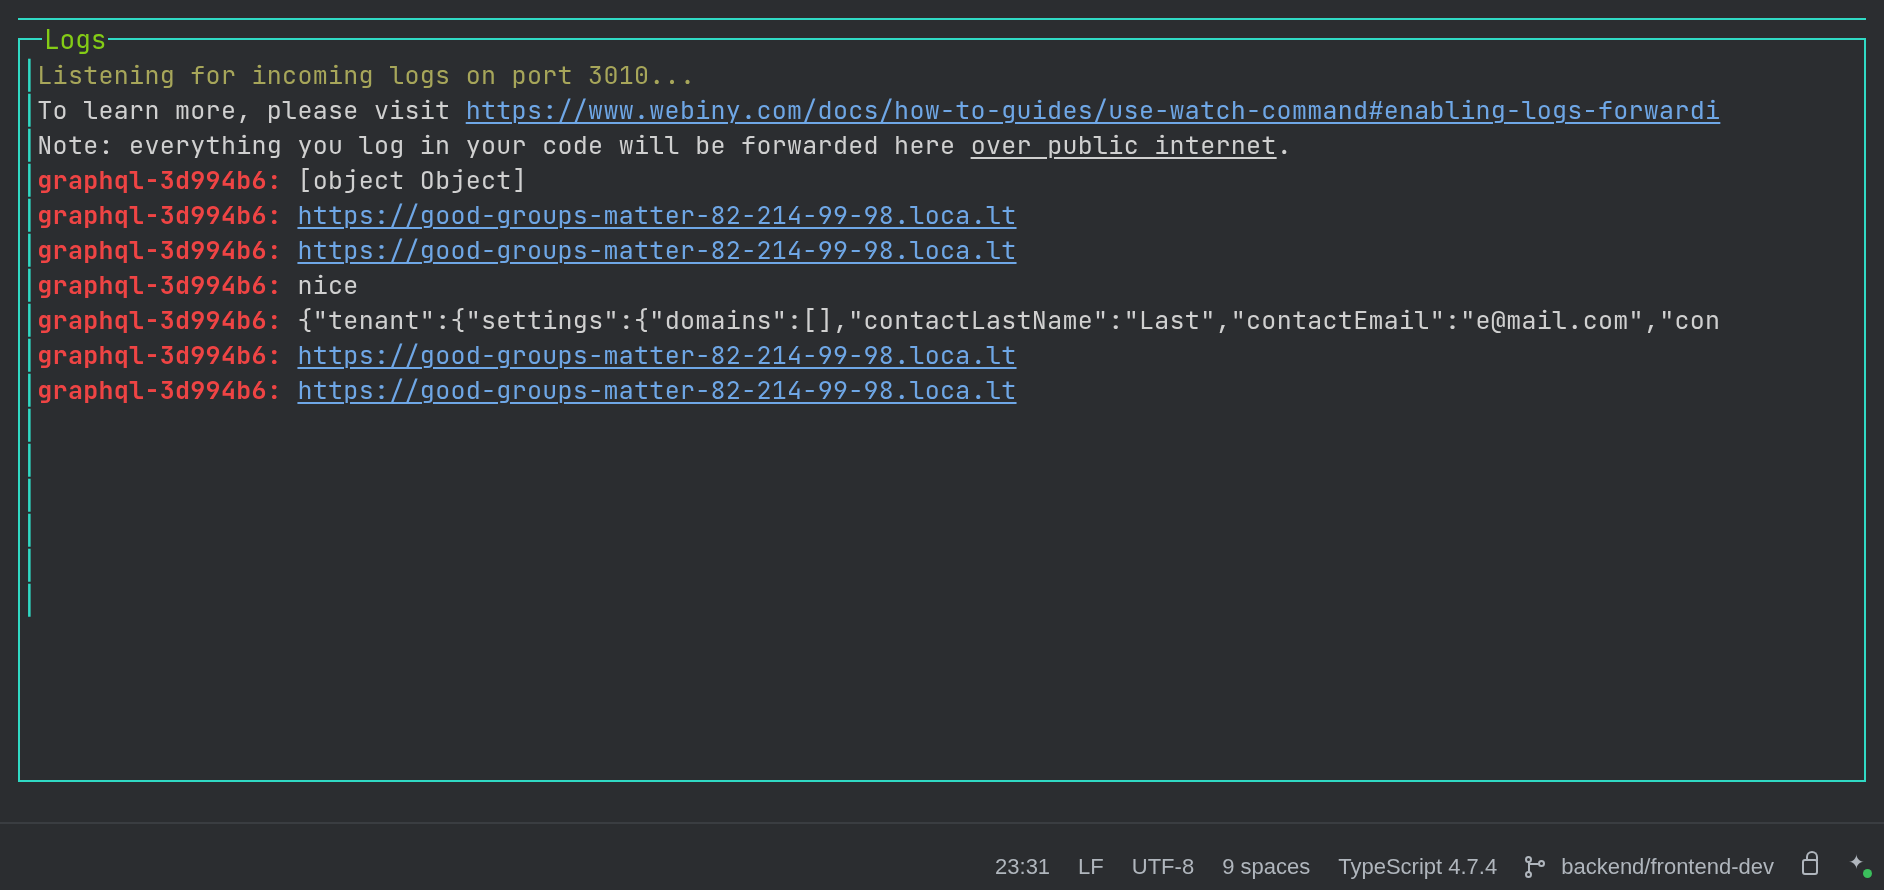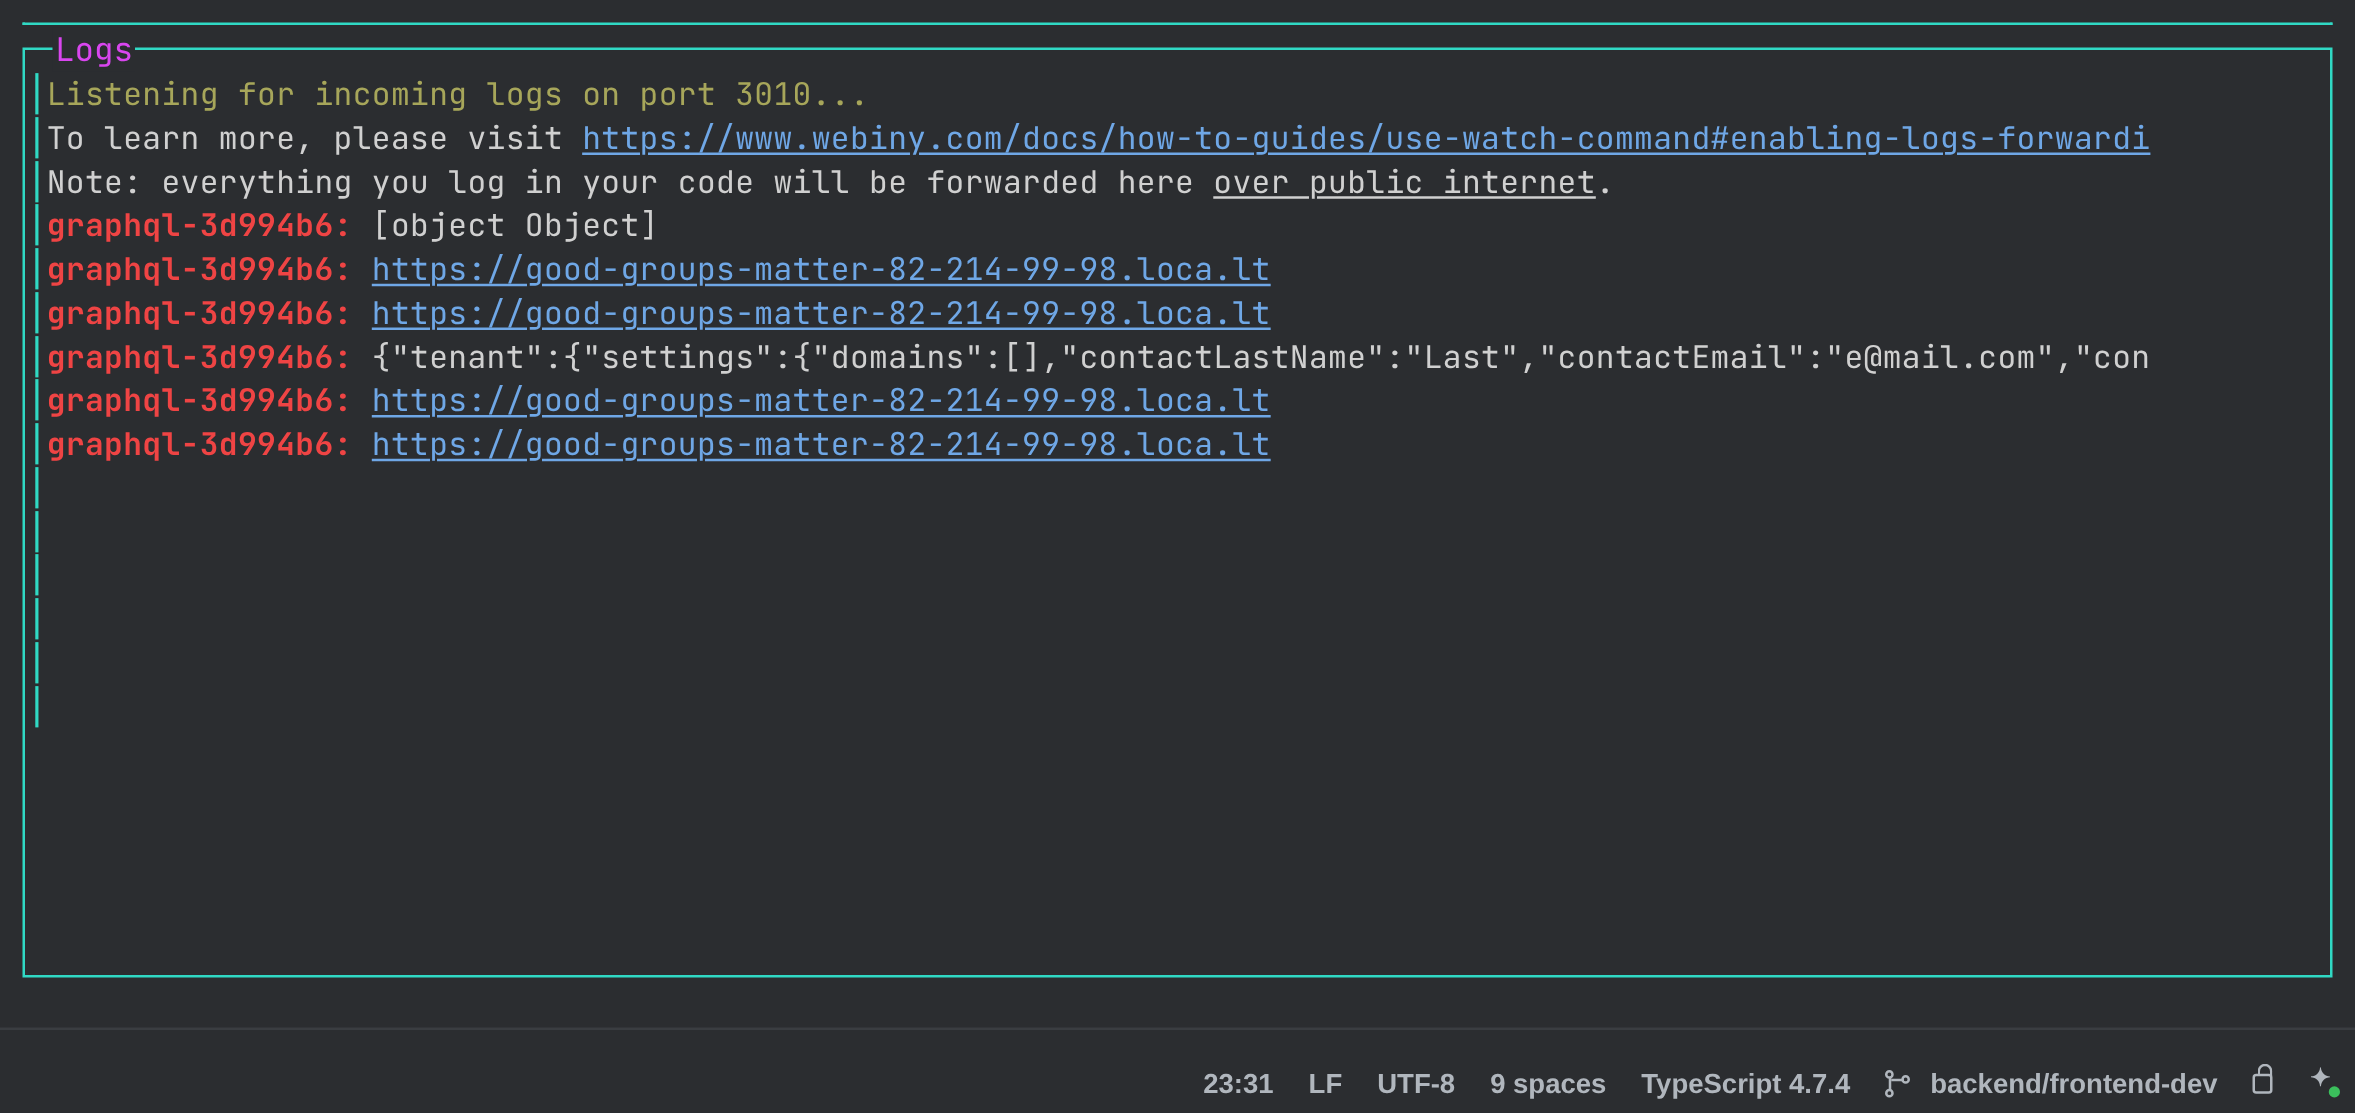--- a/index.html
+++ b/index.html
@@ -36,21 +36,21 @@
     border: 2px solid #30d9c4;
     position: relative;
     padding: 18px 0 10px 0;
     height: 744px;
   }
   .panel-title {
     position: absolute;
     top: -18px;
     left: 22px;
     background: #2b2d30;
-    color: #d946ef;
+    color: #84cc16;
     padding: 0 2px;
     font-size: 26px;
   }
   .line {
     white-space: nowrap;
     line-height: 1.4;
     font-size: 25px;
     letter-spacing: 0.3px;
     overflow: hidden;
   }
@@ -79,21 +79,20 @@
     text-decoration: underline;
     text-decoration-thickness: 2px;
     text-underline-offset: 3px;
     cursor: pointer;
   }
   .statusbar-wrap {
     border-top: 2px solid #3a3d41;
     height: 68px;
     display: flex;
     align-items: flex-end;
-    font-weight: bold;
   }
   .statusbar {
     width: 100%;
     background: #2b2d30;
     color: #b0b6bd;
     font-family: -apple-system, "Segoe UI", Arial, sans-serif;
     font-size: 22px;
     display: flex;
     justify-content: flex-end;
     align-items: center;
@@ -191,20 +190,21 @@
       <div class="line"><span class="bar">│</span><span class="plain"><span>To learn more, please visit </span><a class="link">https://www.webiny.com/docs/how-to-guides/use-watch-command#enabling-logs-forwardi</a></span></div>
 
       <div class="line"><span class="bar">│</span><span class="plain"><span>Note: everything you log in your code will be forwarded here </span><span class="under">over public internet</span><span>.</span></span></div>
 
       <div class="line"><span class="bar">│</span><span class="prefix">graphql-3d994b6:</span> <span class="plain">[object Object]</span></div>
 
       <div class="line"><span class="bar">│</span><span class="prefix">graphql-3d994b6:</span> <a class="link">https://good-groups-matter-82-214-99-98.loca.lt</a></div>
 
       <div class="line"><span class="bar">│</span><span class="prefix">graphql-3d994b6:</span> <a class="link">https://good-groups-matter-82-214-99-98.loca.lt</a></div>
 
+      <div class="line"><span class="bar">│</span><span class="prefix">graphql-3d994b6:</span> <span class="plain">nice</span></div>
 
       <div class="line"><span class="bar">│</span><span class="prefix">graphql-3d994b6:</span> <span class="plain">{"tenant":{"settings":{"domains":[],"contactLastName":"Last","contactEmail":"e@mail.com","con</span></div>
 
       <div class="line"><span class="bar">│</span><span class="prefix">graphql-3d994b6:</span> <a class="link">https://good-groups-matter-82-214-99-98.loca.lt</a></div>
 
       <div class="line"><span class="bar">│</span><span class="prefix">graphql-3d994b6:</span> <a class="link">https://good-groups-matter-82-214-99-98.loca.lt</a></div>
 
       <div class="line"><span class="bar">│</span></div>
       <div class="line"><span class="bar">│</span></div>
       <div class="line"><span class="bar">│</span></div>

